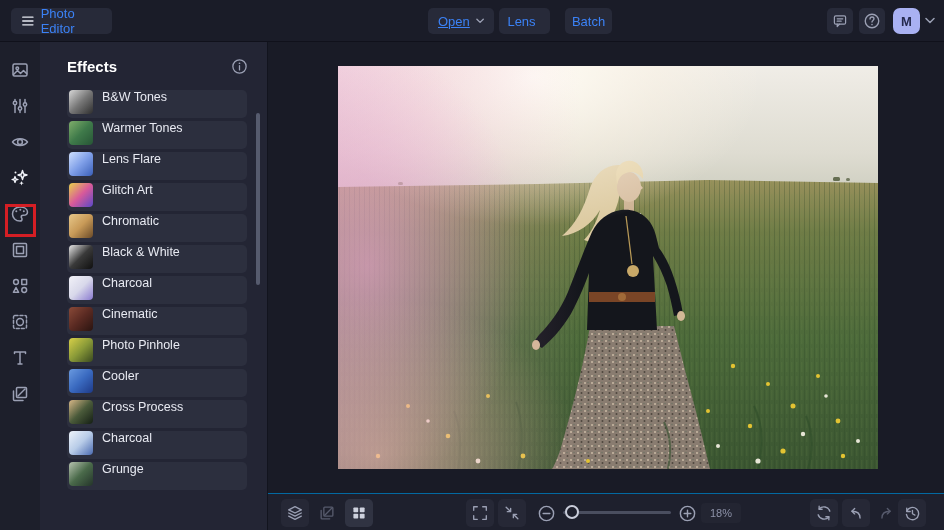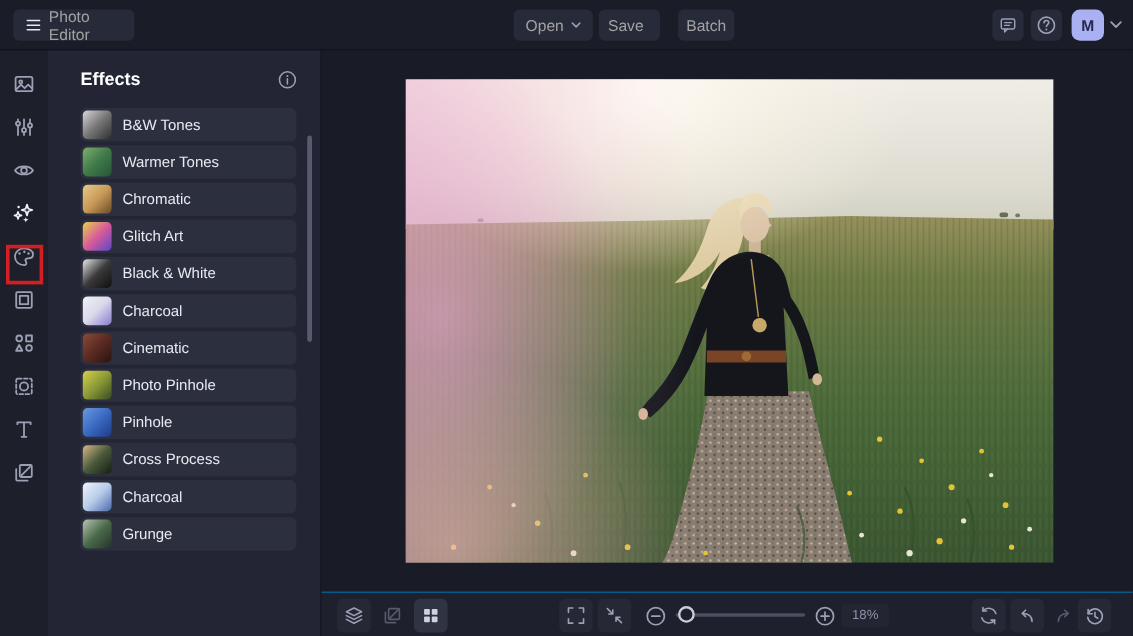--- a/index.html
+++ b/index.html
@@ -5,21 +5,21 @@
   * { margin:0; padding:0; box-sizing:border-box; }
   html,body { width:944px; height:530px; overflow:hidden; background:#191b26;
     font-family:"Liberation Sans", sans-serif; }
   .abs { position:absolute; }
   #stage { position:relative; width:944px; height:530px; }
 
   
   #topbar { position:absolute; left:0; top:0; width:944px; height:42px;
     background:#1a1c28; border-bottom:1px solid #10111b; }
   .tb-btn { position:absolute; top:8px; height:26px; background:#272a39; border-radius:5px;
-    color:#a3a3a3; font-size:13px; display:flex; align-items:center; justify-content:center;
+    color:#3b82f6; font-size:13px; display:flex; align-items:center; justify-content:center;
     gap:6px; cursor:pointer; padding:0 10px; }
   .tb-icon-btn { position:absolute; top:8px; width:26px; height:26px; border-radius:5px;
     background:#272a39; display:flex; align-items:center; justify-content:center; cursor:pointer; }
   #avatar { position:absolute; top:8px; left:893px; width:27px; height:26px; border-radius:7px;
     background:#a9b1f2; color:#252a4e; font-weight:bold; font-size:13px;
     display:flex; align-items:center; justify-content:center; cursor:pointer; }
   svg.ic { display:block; }
   .stroke { fill:none; stroke:#9ba0b4; stroke-width:1.5; stroke-linecap:round; stroke-linejoin:round; }
   .stroke-dim { fill:none; stroke:#565a6c; stroke-width:1.5; stroke-linecap:round; stroke-linejoin:round; }
   .stroke-bright { fill:none; stroke:#e8eaf2; stroke-width:1.5; stroke-linecap:round; stroke-linejoin:round; }
@@ -32,21 +32,21 @@
     border:3px solid #d41e24; pointer-events:none; }
 
   
   #panel { position:absolute; left:40px; top:42px; width:228px; height:488px;
     background:#232534; border-right:1px solid #12141e; overflow:hidden; }
   #panel-header { position:absolute; left:27px; top:14px; width:181px; height:20px;
     display:flex; align-items:center; justify-content:space-between; }
   #panel-title { color:#ffffff; font-size:15px; font-weight:bold; }
   #effects-list { position:absolute; left:27px; top:48px; width:180px; }
   .effect-item { width:180px; height:28px; background:#2c2f3e; border-radius:5px;
-    margin-bottom:3px; display:flex; align-items:center; cursor:pointer; }
+    margin-bottom:3px; display:flex; cursor:pointer; }
   .effect-thumb { width:24px; height:24px; border-radius:4px; margin-left:2px; flex:0 0 24px; }
   .effect-label { color:#e8eaf2; font-size:12.5px; margin-left:9px; white-space:nowrap; }
   #scrollbar-thumb { position:absolute; left:216px; top:71px; width:4px; height:172px;
     background:#565b6e; border-radius:2px; cursor:pointer; }
 
   
   #canvas-area { position:absolute; left:268px; top:42px; width:676px; height:451px; background:#191b26; }
   #photo { position:absolute; left:70px; top:24px; width:540px; height:403px; cursor:default; }
 
   
@@ -70,28 +70,28 @@
 <div id="stage">
 
   <div id="topbar">
     <div class="tb-btn" style="left:11px; width:101px;">
       <svg class="ic" width="16" height="14" viewBox="0 0 16 14">
         <path class="stroke-bright" d="M2 2.5 H14 M2 7 H14 M2 11.5 H14"></path>
       </svg>
       <span>Photo Editor</span>
     </div>
 
-    <div class="tb-btn" style="left:428px; width:66px;">
+    <div class="tb-btn" style="left:428px; width:66px;text-decoration:underline;">
       <span>Open</span>
       <svg class="ic" width="9" height="6" viewBox="0 0 9 6">
         <path class="stroke" d="M1 1 L4.5 4.5 L8 1"></path>
       </svg>
     </div>
     <div class="tb-btn" style="left:499px; width:51px;">
-      <span>Save</span>
+      <span>Lens</span>
       <svg class="ic" width="9" height="6" viewBox="0 0 9 6">
         <path class="stroke" d="M1 1 L4.5 4.5 L8 1"></path>
       </svg>
     </div>
     <div class="tb-btn" style="left:565px; width:47px;">
       <span>Batch</span>
     </div>
 
     <div class="tb-icon-btn" style="left:827px;">
       <svg class="ic" width="16" height="16" viewBox="0 0 20 20">
@@ -201,46 +201,50 @@
     <div id="effects-list">
         <div class="effect-item">
       <div class="effect-thumb" style="background: linear-gradient(135deg, rgb(216, 216, 216), rgb(119, 119, 119), rgb(46, 46, 46));"></div>
       <span class="effect-label">B&amp;W Tones</span>
     </div>
         <div class="effect-item">
       <div class="effect-thumb" style="background: linear-gradient(135deg, rgb(127, 174, 107), rgb(63, 122, 74), rgb(39, 85, 54));"></div>
       <span class="effect-label">Warmer Tones</span>
     </div>
         <div class="effect-item">
+      <div class="effect-thumb" style="background: linear-gradient(135deg, rgb(207, 224, 255), rgb(127, 159, 232), rgb(58, 95, 184));"></div>
+      <span class="effect-label">Lens Flare</span>
+    </div>
+        <div class="effect-item">
+      <div class="effect-thumb" style="background: linear-gradient(135deg, rgb(232, 210, 74), rgb(216, 90, 154), rgb(90, 72, 200));"></div>
+      <span class="effect-label">Glitch Art</span>
+    </div>
+        <div class="effect-item">
       <div class="effect-thumb" style="background: linear-gradient(135deg, rgb(232, 200, 138), rgb(200, 154, 88), rgb(106, 74, 40));"></div>
       <span class="effect-label">Chromatic</span>
     </div>
         <div class="effect-item">
-      <div class="effect-thumb" style="background: linear-gradient(135deg, rgb(232, 210, 74), rgb(216, 90, 154), rgb(90, 72, 200));"></div>
-      <span class="effect-label">Glitch Art</span>
-    </div>
-        <div class="effect-item">
       <div class="effect-thumb" style="background: linear-gradient(135deg, rgb(232, 232, 232), rgb(58, 58, 58), rgb(15, 15, 15));"></div>
       <span class="effect-label">Black &amp; White</span>
     </div>
         <div class="effect-item">
       <div class="effect-thumb" style="background: linear-gradient(135deg, rgb(242, 242, 248), rgb(216, 216, 234), rgb(138, 122, 208));"></div>
       <span class="effect-label">Charcoal</span>
     </div>
         <div class="effect-item">
       <div class="effect-thumb" style="background: linear-gradient(135deg, rgb(138, 74, 56), rgb(90, 42, 34), rgb(42, 20, 16));"></div>
       <span class="effect-label">Cinematic</span>
     </div>
         <div class="effect-item">
       <div class="effect-thumb" style="background: linear-gradient(135deg, rgb(216, 208, 72), rgb(138, 154, 56), rgb(58, 74, 32));"></div>
       <span class="effect-label">Photo Pinhole</span>
     </div>
         <div class="effect-item">
       <div class="effect-thumb" style="background: linear-gradient(135deg, rgb(106, 154, 224), rgb(58, 106, 192), rgb(30, 58, 136));"></div>
-      <span class="effect-label">Pinhole</span>
+      <span class="effect-label">Cooler</span>
     </div>
         <div class="effect-item">
       <div class="effect-thumb" style="background: linear-gradient(135deg, rgb(216, 184, 136), rgb(74, 90, 58), rgb(20, 30, 20));"></div>
       <span class="effect-label">Cross Process</span>
     </div>
         <div class="effect-item">
       <div class="effect-thumb" style="background: linear-gradient(135deg, rgb(238, 244, 251), rgb(184, 204, 232), rgb(74, 106, 176));"></div>
       <span class="effect-label">Charcoal</span>
     </div>
         <div class="effect-item">

